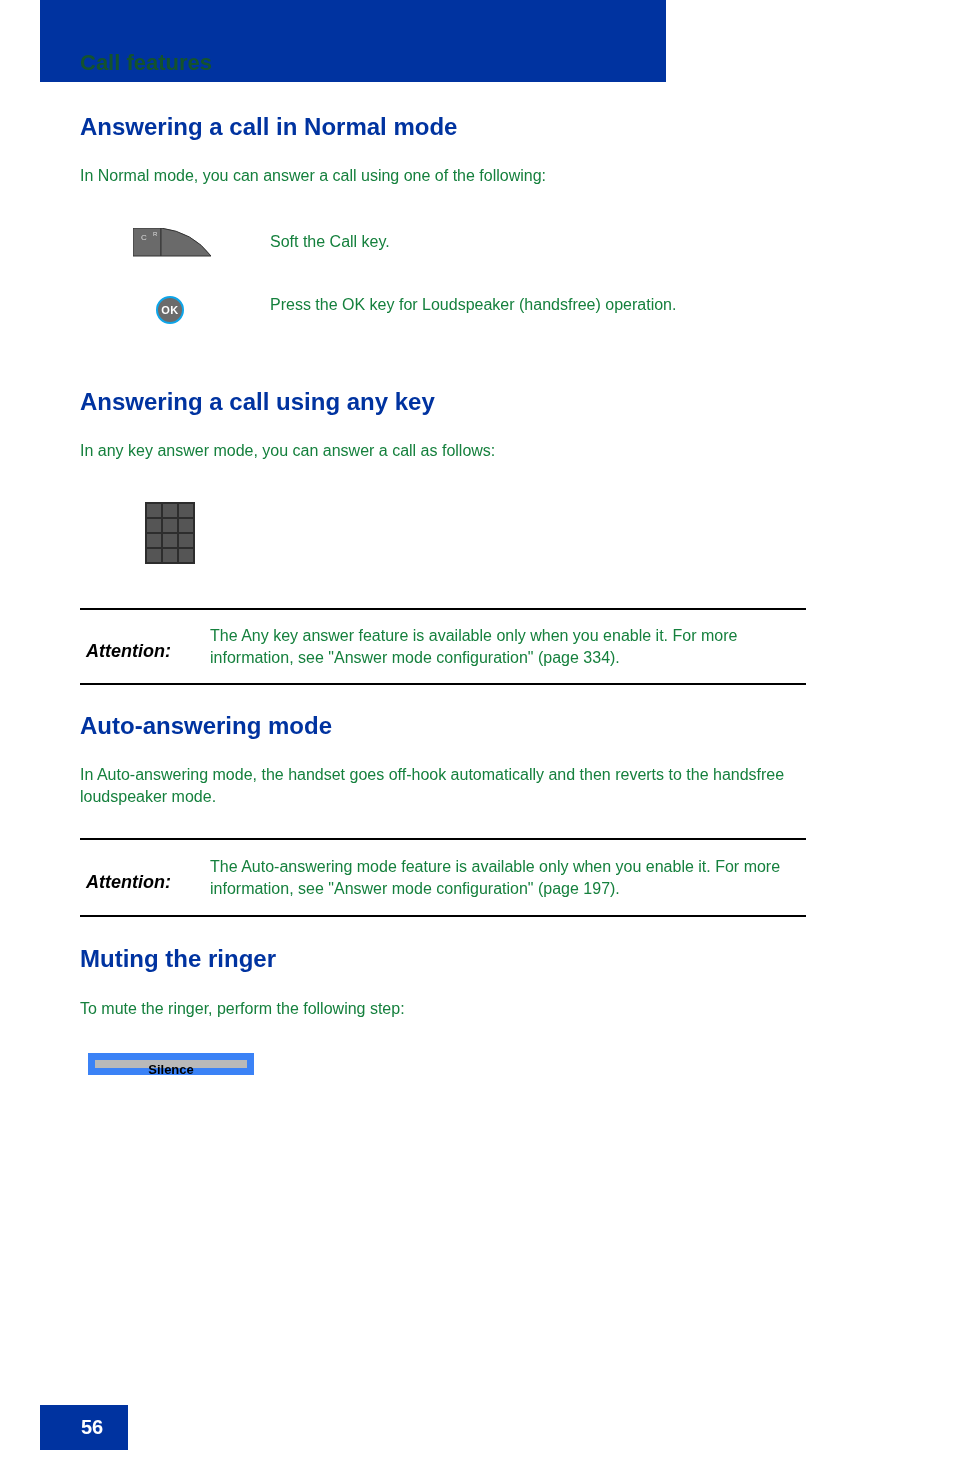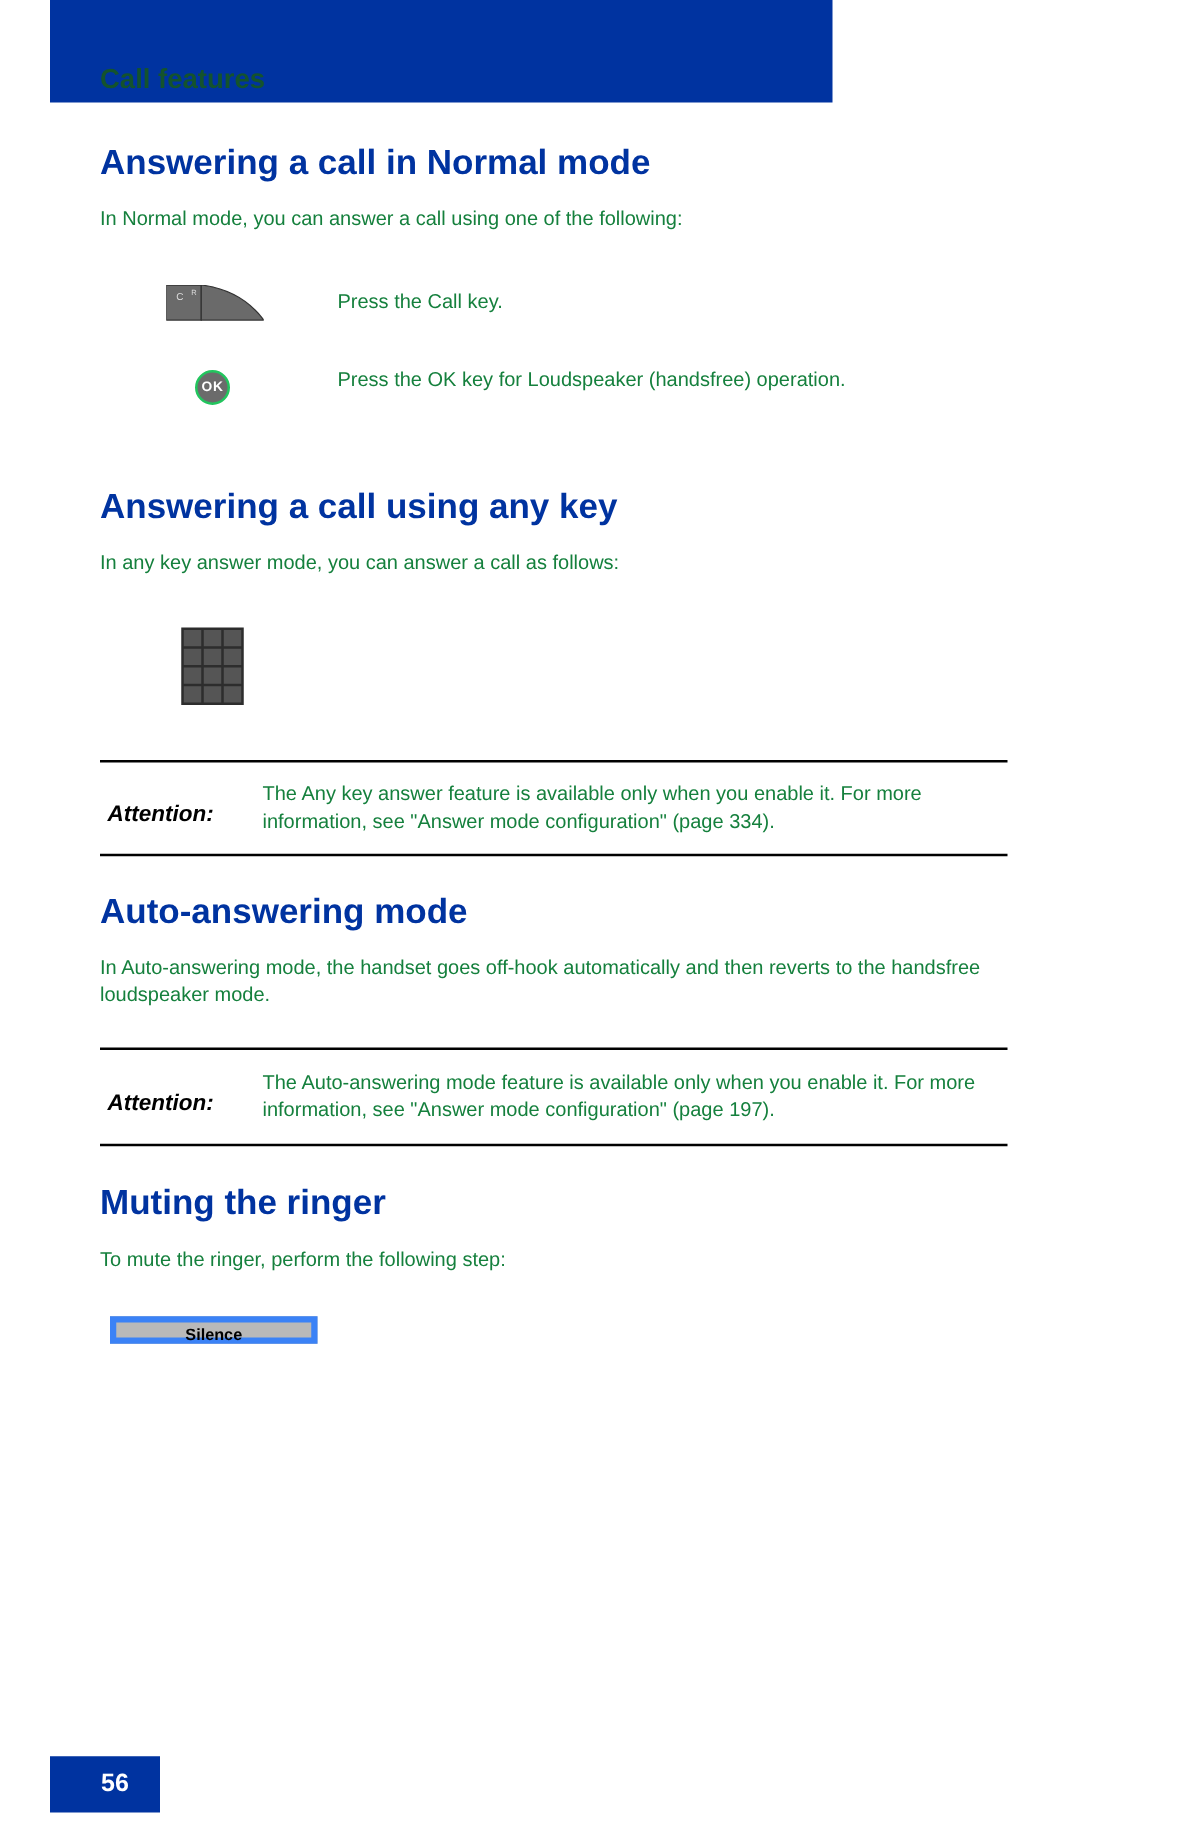--- a/index.html
+++ b/index.html
@@ -1,29 +1,29 @@
 <!DOCTYPE html>
 <html><head>
 <meta charset="utf-8">
 <style>
   * { box-sizing: border-box; margin: 0; padding: 0; }
   html, body { width: 954px; height: 1475px; background: #ffffff; font-family: Arial, Helvetica, sans-serif; color: #000; }
   .page { position: relative; width: 954px; height: 1475px; }
   .blue-strip { position: absolute; left: 40px; top: 0; width: 626px; height: 82px; background: #0033a0; }
   .header-title { position: absolute; left: 80px; top: 50px; color: #14532d; font-weight: bold; font-size: 22px; }
-  .h2 { color: #0033a0; font-weight: bold; font-size: 28px; line-height: 1.2; }
+  .h2 { color: #0033a0; font-weight: bold; font-size: 24px; line-height: 1.2; }
   .body-text { font-size: 16px; color: #15803d; line-height: 1.35; }
   .attention-label { font-style: italic; font-weight: bold; font-size: 18px; margin-top: 16px; }
   .rule { height: 2px; background: #000; }
-  .softkey { width: 166px; height: 22px; background: #b9b9b9; border: 5px solid #3b82f6; font-size: 13px; font-weight: bold; text-align: center; line-height: 20px; }
+  .softkey { width: 166px; height: 22px; background: #b9b9b9; border: 7px solid #3b82f6; font-size: 13px; font-weight: bold; text-align: center; line-height: 20px; }
   .page-num-box { position: absolute; left: 40px; bottom: 25px; width: 88px; height: 45px; background: #0033a0; color: #fff; font-weight: bold; font-size: 20px; display: flex; align-items: center; justify-content: center; padding-left: 16px; } 
   
   .dial-icon { width: 78px; height: 30px; position: relative; }
   .dial-icon svg { width: 100%; height: 100%; }
-  .ok-icon { width: 28px; height: 28px; border-radius: 50%; background: #6b6b6b; border: 2px solid #22c55e; color: #fff; font-size: 11px; font-weight: bold; display: flex; align-items: center; justify-content: center; letter-spacing: 0.5px; }
+  .ok-icon { width: 28px; height: 28px; border-radius: 50%; background: #6b6b6b; border: 2px solid #0ea5e9; color: #fff; font-size: 11px; font-weight: bold; display: flex; align-items: center; justify-content: center; letter-spacing: 0.5px; }
   .keypad-icon { width: 50px; height: 62px; display: grid; grid-template-columns: repeat(3, 1fr); grid-template-rows: repeat(4, 1fr); gap: 2px; background: #2d2d2d; padding: 2px; }
   .keypad-icon div { background: #555; font-size: 6px; color: #ccc; display: flex; align-items: center; justify-content: center; }
 </style>
 </head>
 <body>
 
 <div class="page">
   <div class="blue-strip"></div>
   <div class="header-title">Call features</div>
 
@@ -33,21 +33,21 @@
   <div style="position:absolute; left:80px; top:165px; width:725px;" class="body-text">In Normal mode, you can answer a call using one of the following:</div>
 
   <div style="position:absolute; left:133px; top:228px;" class="dial-icon">
     <svg viewBox="0 0 78 30">
       <path d="M0 0 H28 V28 H0 Z" fill="#6a6a6a" stroke="#333" stroke-width="1"></path>
       <path d="M28 0 Q60 4 78 28 H28 Z" fill="#6a6a6a" stroke="#333" stroke-width="1"></path>
       <text x="8" y="12" font-size="8" fill="#ddd">C</text>
       <text x="20" y="8" font-size="6" fill="#ddd">R</text>
     </svg>
   </div>
-  <div style="position:absolute; left:270px; top:231px; width:535px;" class="body-text">Press the Call key.</div>
+  <div style="position:absolute; left:270px; top:231px; width:535px;" class="body-text">Soft the Call key.</div>
 
   <div style="position:absolute; left:156px; top:296px;" class="ok-icon">
     <span>OK</span>
   </div>
   <div style="position:absolute; left:270px; top:294px; width:535px;" class="body-text">Press the OK key for Loudspeaker (handsfree) operation.</div>
 
   <div style="position:absolute; left:80px; top:388px; width:725px;">
     <div class="h2">Answering a call using any key</div>
   </div>
   <div style="position:absolute; left:80px; top:440px; width:725px;" class="body-text">In any key answer mode, you can answer a call as follows:</div>

